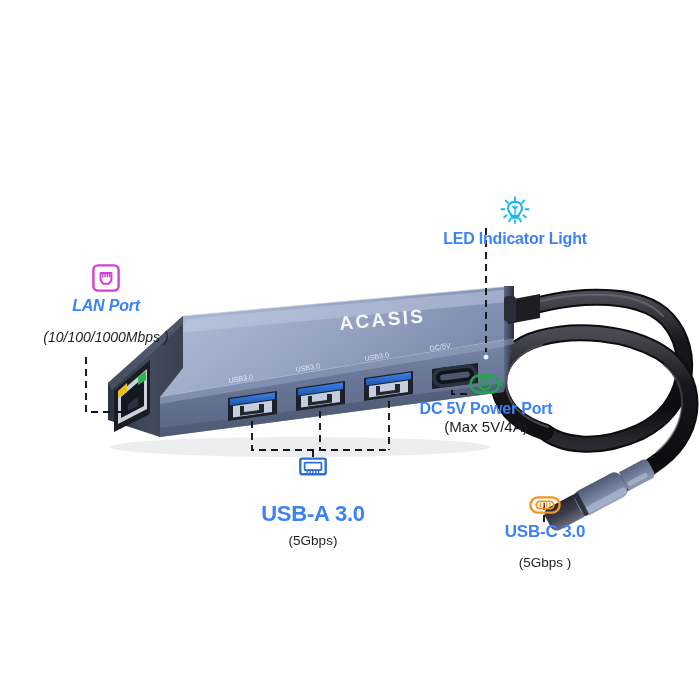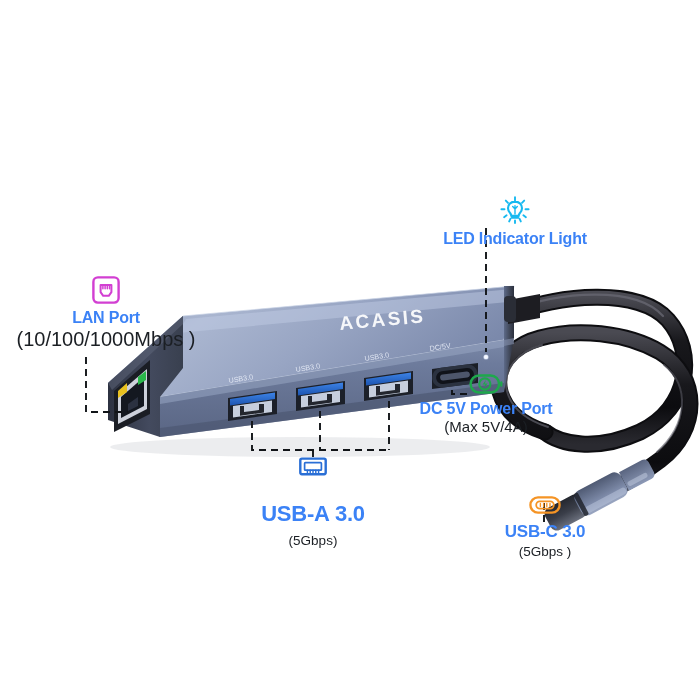--- a/index.html
+++ b/index.html
@@ -14,38 +14,38 @@
   .callout{position:absolute;text-align:center;}
   .callout .title{
     font-weight:bold;color:#3b82f6;white-space:nowrap;
     letter-spacing:-0.2px;
   }
   .callout .sub{
     color:#1b1f24;white-space:nowrap;font-weight:400;
   }
   .ico{display:block;margin:0 auto;}
   
-  #co-lan{left:0px;top:276px;width:212px;}
+  #co-lan{left:0px;top:264px;width:212px;font-style:italic;}
   #co-lan .title{font-size:16px;margin-top:3px;}
-  #co-lan .sub{font-size:20px;margin-top:1px;}
+  #co-lan .sub{font-size:14px;margin-top:14px;}
 
   #co-led{left:370px;top:196px;width:290px;}
   #co-led .title{font-size:16px;margin-top:4px;}
 
   #co-dc{left:371px;top:372px;width:230px;}
   #co-dc .title{font-size:16px;margin-top:2px;}
   #co-dc .sub{font-size:15px;margin-top:0;}
 
   #co-usba{left:213px;top:455px;width:200px;}
   #co-usba .title{font-size:22px;margin-top:20px;}
   #co-usba .sub{font-size:13.5px;margin-top:6px;}
 
   #co-usbc{left:455px;top:495px;width:180px;}
   #co-usbc .title{font-size:17px;margin-top:3px;}
-  #co-usbc .sub{font-size:13.5px;margin-top:2px;}
+  #co-usbc .sub{font-size:13.5px;margin-top:13px;}
 
   .icowrap{height:30px;}
   svg{overflow:visible;}
 </style>
 </head>
 <body>
 
 <div id="stage">
 
   <svg width="700" height="700" viewBox="0 0 700 700" style="position:absolute;left:0;top:0">

